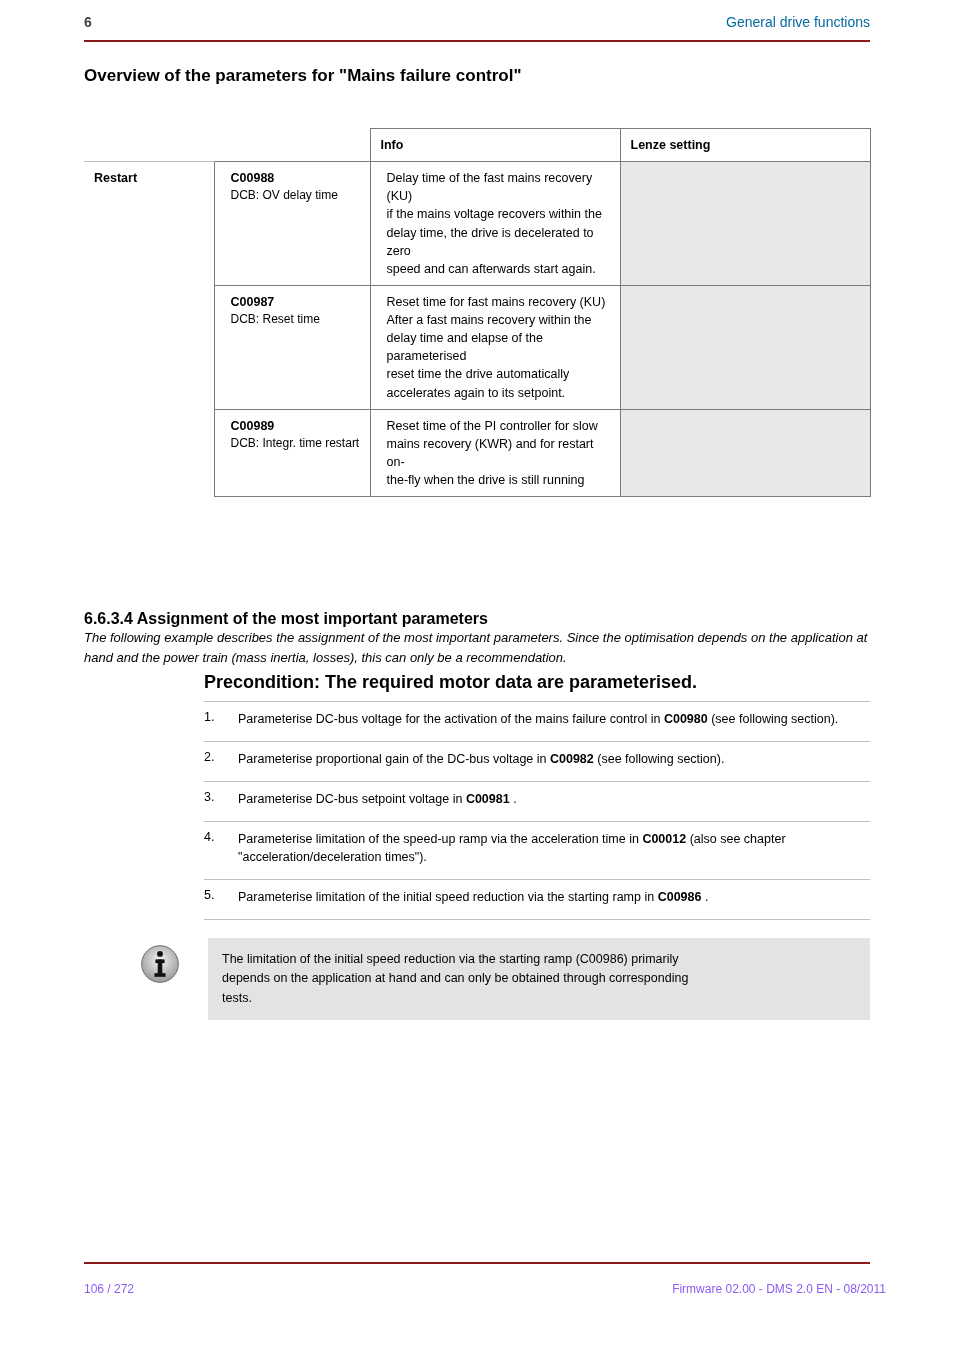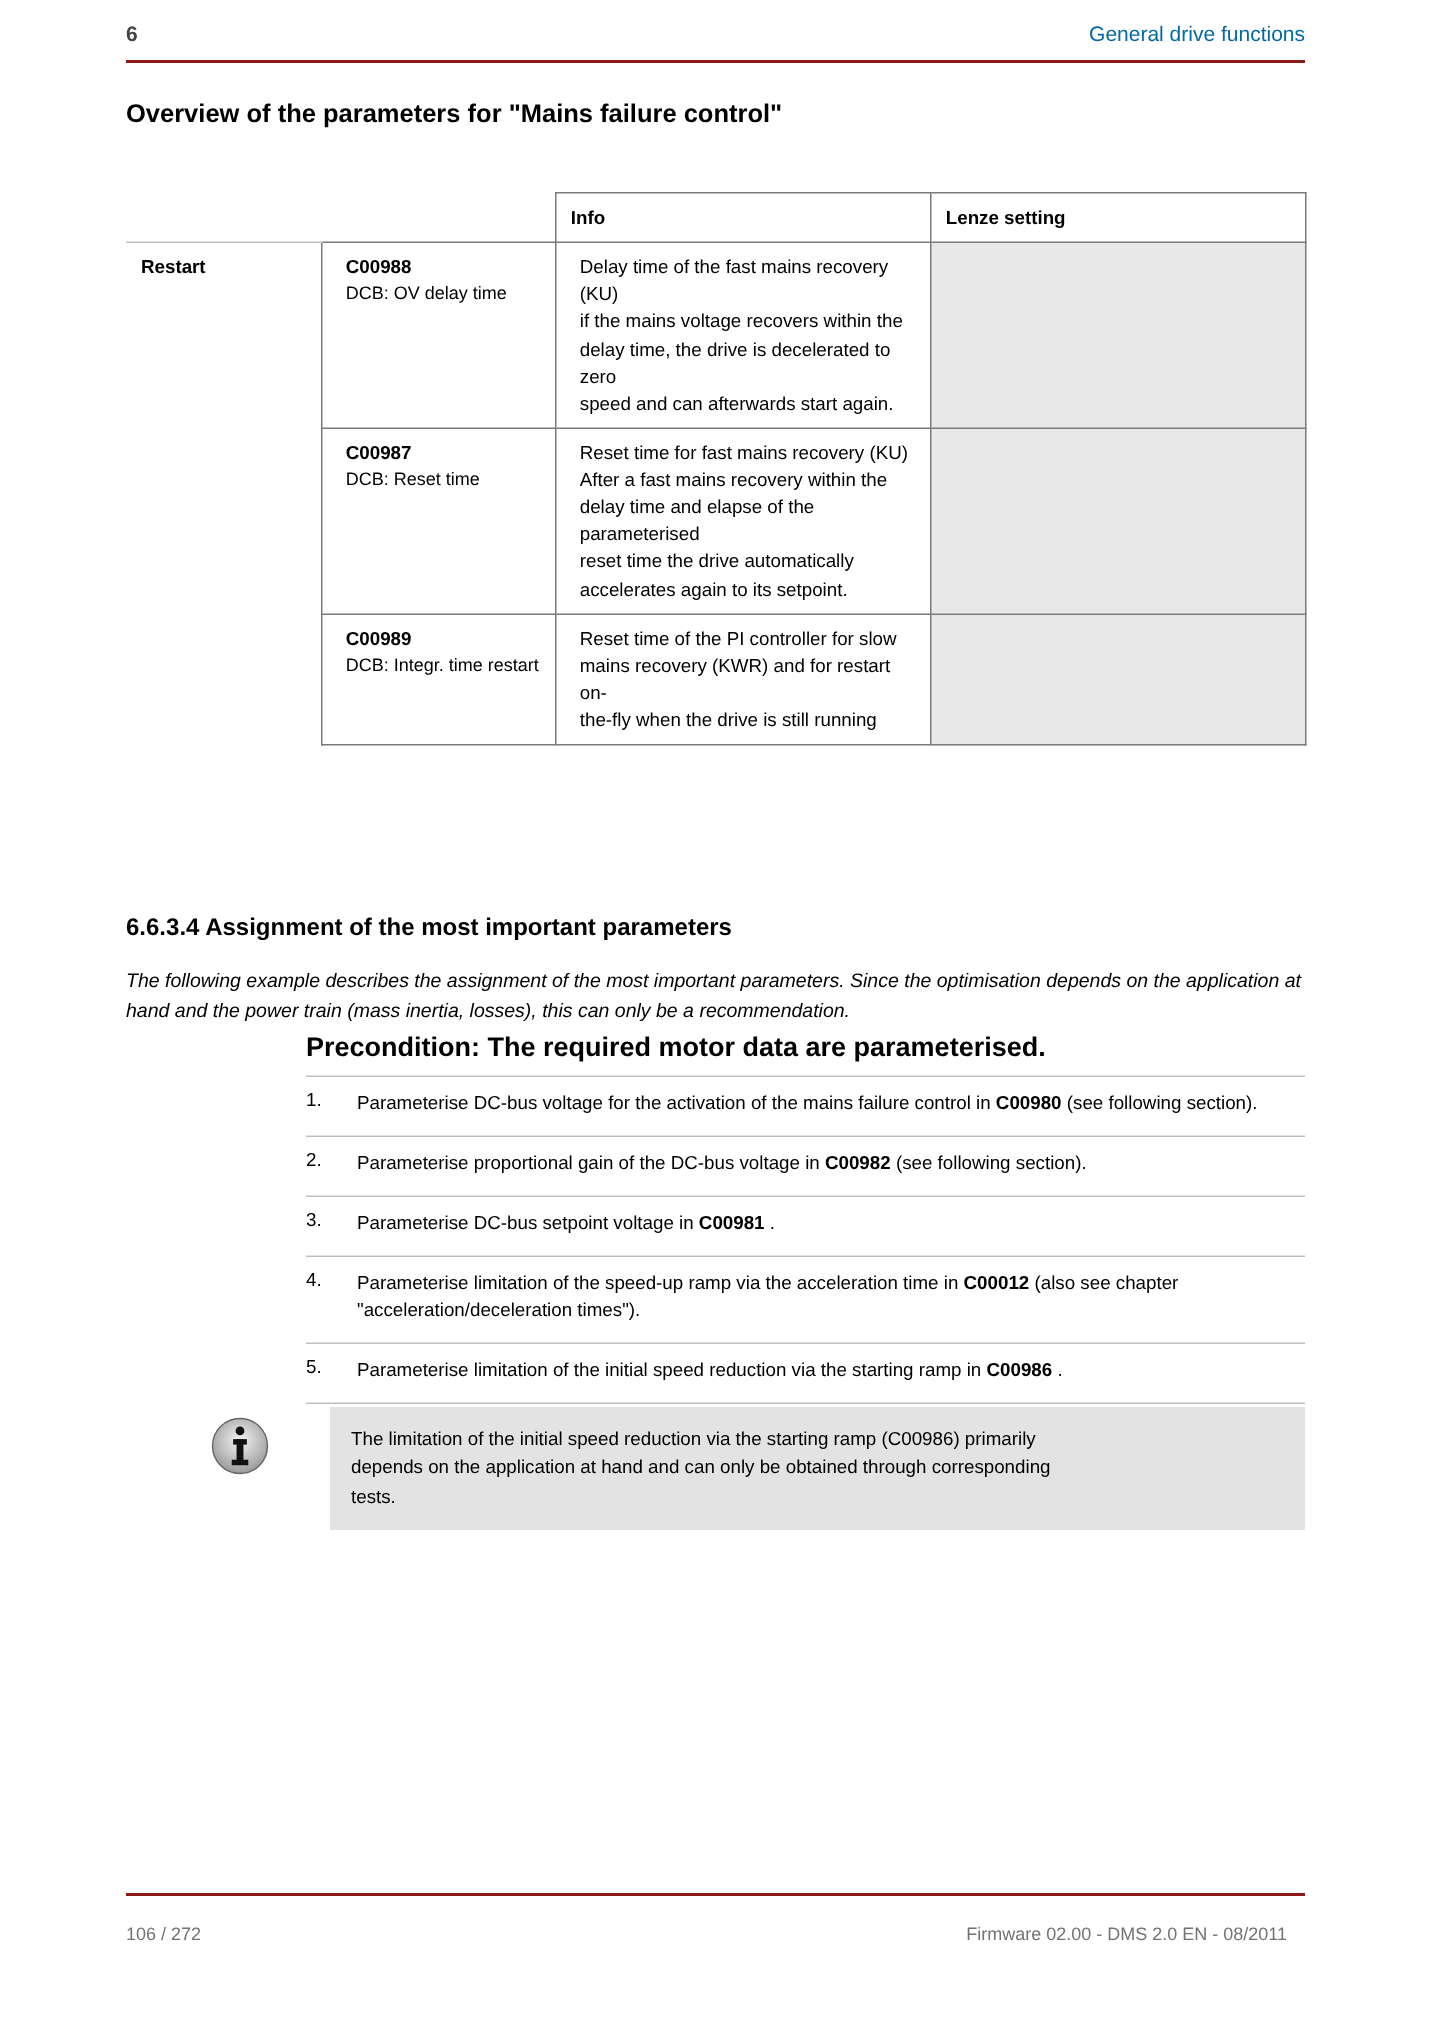--- a/index.html
+++ b/index.html
@@ -2,21 +2,21 @@
 <html><head>
 <meta charset="utf-8">
 <style>
   * { box-sizing: border-box; margin: 0; padding: 0; }
   html, body { width: 954px; height: 1352px; background: #fff; font-family: Arial, Helvetica, sans-serif; color: #000; }
   .page { position: relative; width: 954px; height: 1352px; padding: 0 84px 0 84px; }
   .rule-top { position: absolute; left: 84px; right: 84px; top: 40px; border-top: 2px solid #8c1a1a; }
   .rule-bottom { position: absolute; left: 84px; right: 84px; bottom: 88px; border-top: 2px solid #8c1a1a; }
   .section-num { position: absolute; left: 84px; top: 14px; font-size: 14px; font-weight: bold; color: #444; }
   .running-title { position: absolute; right: 84px; top: 14px; font-size: 14px; color: #0369a1; }
-  .footer { position: absolute; left: 84px; right: 96px; bottom: 56px; font-size: 12px; color: #737373; }
+  .footer { position: absolute; left: 84px; right: 68px; bottom: 56px; font-size: 12px; color: #8b5cf6; }
   .footer .left { float: left; }
   .footer .right { float: right; }
 
   .heading { position: absolute; left: 84px; top: 66px; font-size: 17px; font-weight: bold; }
 
   
   .tbl { position: absolute; left: 84px; right: 84px; top: 128px; border-collapse: collapse; table-layout: fixed; width: 786px; }
   .tbl col.c1 { width: 130px; }
   .tbl col.c2 { width: 156px; }
   .tbl col.c3 { width: 250px; }
@@ -28,29 +28,29 @@
   .tbl tbody td.border { border: 1px solid #7a7a7a; padding-left: 16px; }
   .tbl tbody td.noborder-lr { border: none; }
   .tbl tbody td.shaded { background: #e8e8e8; }
   .tbl tbody td .lbl { font-weight: bold; }
   .tbl tbody td .sm { font-size: 12px; }
   .row-top td { border-top: 1px solid #bfbfbf; }
   .row-top td:first-child { border-top: 1px solid #bfbfbf; }
 
   
   .assign { position: absolute; left: 84px; right: 84px; top: 610px; }
-  .assign h3 { font-size: 16px; font-weight: bold; margin-bottom: 16px; }
+  .assign h3 { font-size: 16px; font-weight: bold; margin-bottom: 0; }
   .assign p.intro { font-size: 13px; line-height: 1.55; margin-bottom: 4px; font-style: italic; }
   .assign .indent { margin-left: 120px; }
   .assign .lead { font-size: 18px; font-weight: bold; margin-bottom: 8px; }
   .step { border-top: 1px solid #bfbfbf; padding: 8px 0 12px 0; font-size: 12.5px; display: flex; gap: 12px; }
   .step-num { width: 22px; flex-shrink: 0; }
   .step-body { flex: 1; line-height: 1.5; }
   .step-body b { font-weight: bold; }
-  .info-box { display: flex; gap: 26px; margin-top: 2px; align-items: flex-start; margin-left: 54px; }
+  .info-box { display: flex; gap: 14px; margin-top: 18px; align-items: flex-start; margin-left: 54px; }
   .info-box .icon-wrap { width: 56px; height: 56px; flex-shrink: 0; display: flex; align-items: flex-start; justify-content: flex-start; padding-top: 4px; }
   .info-box svg { width: 44px; height: 44px; }
   .info-box .box { background: #e3e3e3; padding: 12px 14px; font-size: 12.5px; line-height: 1.55; flex: 1; }
 </style>
 </head>
 <body>
 <div class="page">
 
   <div class="section-num">6</div>
   <div class="running-title">General drive functions</div>

